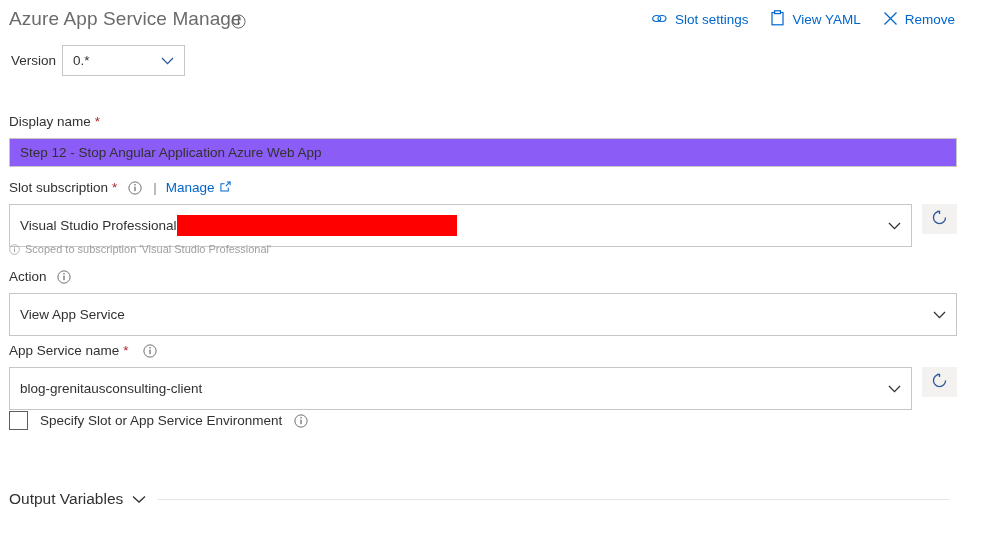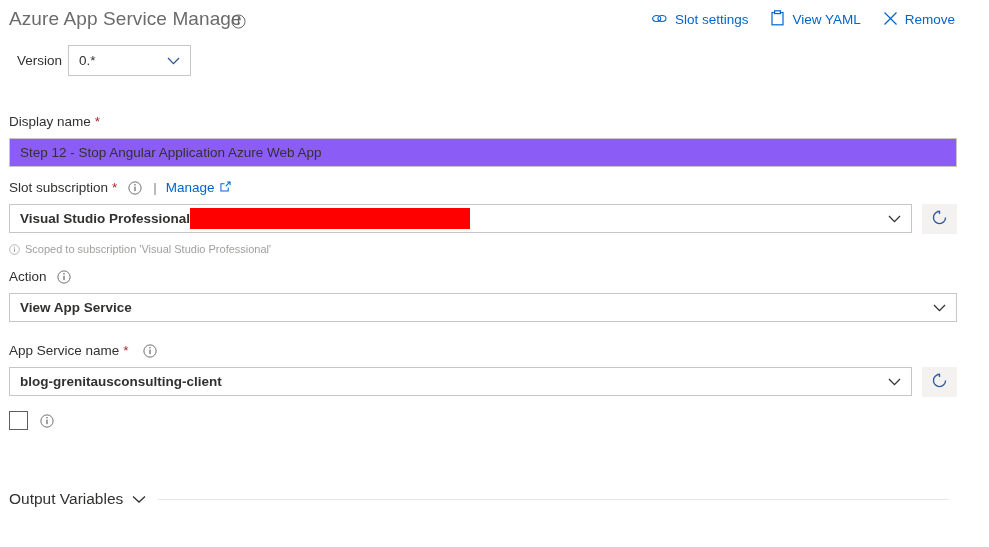--- a/index.html
+++ b/index.html
@@ -68,21 +68,21 @@
   .info-ico svg { display: block; }
 
   
   .version-row {
     position: absolute;
     left: 0; top: 45px;
     display: flex;
     align-items: center;
   }
   .version-label {
-    margin-left: 17px;
+    margin-left: 11px;
     font-size: 13.5px;
     color: #323130;
   }
   .version-select {
     margin-left: 6px;
     width: 123px; height: 31px;
     border: 1px solid #c8c6c4;
     background: #ffffff;
     display: flex;
     align-items: center;
@@ -123,27 +123,26 @@
     display: flex;
     align-items: center;
     font-size: 13.5px;
     color: #323130;
   }
   .txt-input .val { margin-left: 10px; }
 
   .combo {
     position: absolute;
     left: 9px;
-    height: 29px;
+    height: 43px;
     border: 1px solid #c8c6c4;
     background: #ffffff;
     display: flex;
     align-items: center;
     cursor: pointer;
-    font-weight: bold;
   }
   .combo .val {
     margin-left: 10px;
     font-size: 13.5px;
     color: #323130;
     white-space: nowrap;
   }
 
   .redaction {
     display: inline-block;
@@ -412,20 +411,21 @@
     <span>
       <svg width="17" height="17" viewBox="0 0 18 18">
         <path d="M9 2.6 A6.4 6.4 0 1 0 15.4 9" fill="none" stroke="#2b579a" stroke-width="1.4"></path>
         <polyline points="6.4,2.6 9,2.6 9,5.3" fill="none" stroke="#2b579a" stroke-width="1.4"></polyline>
       </svg>
     </span>
   </button>
 
   <div class="checkrow" style="top:411px;">
     <span class="cbox"></span>
+    <span class="cbox-label">Specify Slot or App Service Environment</span>
     <span class="cbox-info">
       <svg width="14" height="14" viewBox="0 0 16 16">
         <circle cx="8" cy="8" r="7" fill="none" stroke="#605e5c" stroke-width="1"></circle>
         <circle cx="8" cy="4.4" r="0.85" fill="#605e5c"></circle>
         <rect x="7.35" y="6.4" width="1.3" height="5.2" fill="#605e5c"></rect>
       </svg>
     </span>
   </div>
 
 

